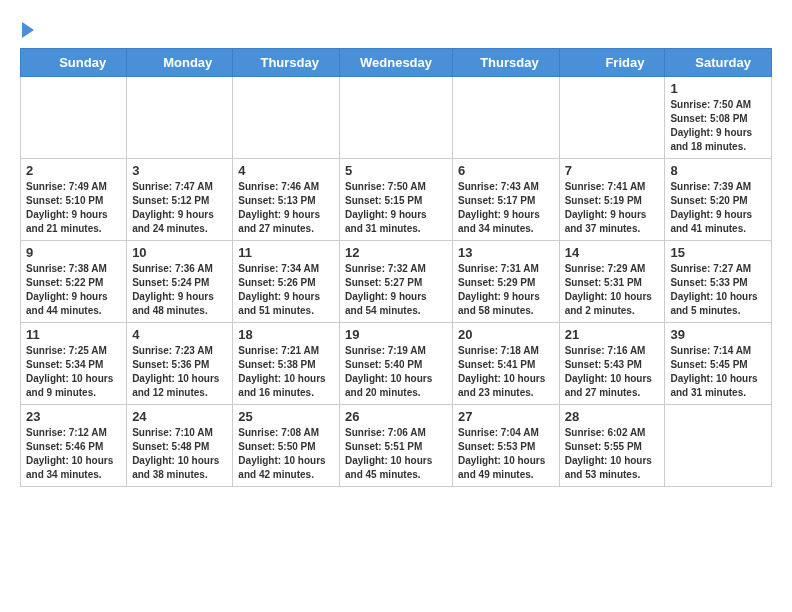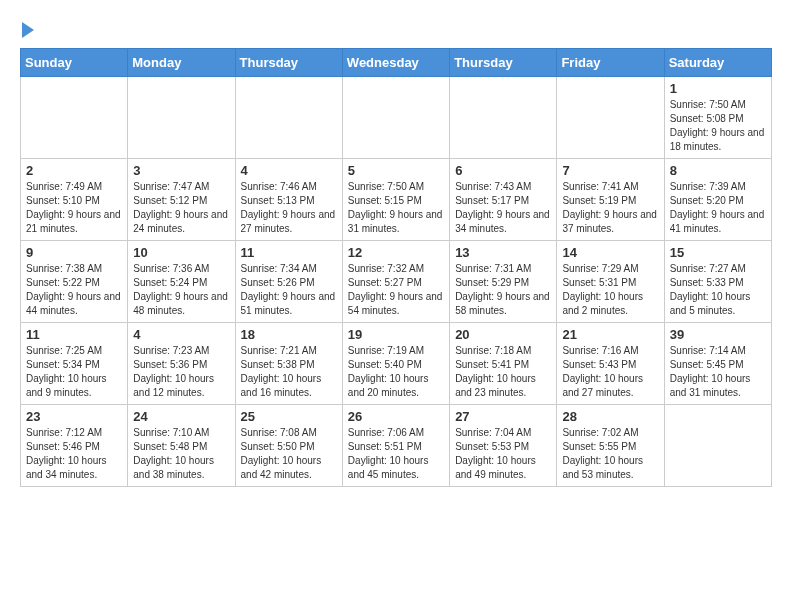--- a/index.html
+++ b/index.html
@@ -53,22 +53,22 @@
     .calendar {
       width: 100%;
       border-collapse: collapse;
       border: 1px solid #ccc;
     }
     .calendar th {
       background-color: #4a90d9;
       color: #fff;
       font-size: 13px;
       font-weight: bold;
-      padding: 6px 4px;
-      text-align: left;
+      padding: 6px 20px;
+      text-align: right;
       border: 1px solid #3a80c9;
     }
     .calendar td {
       vertical-align: top;
       border: 1px solid #ccc;
       padding: 4px 5px;
       width: 107px;
       min-height: 80px;
       font-size: 10px;
       color: #333;
@@ -76,20 +76,21 @@
     .day-num {
       font-size: 13px;
       font-weight: bold;
       margin-bottom: 2px;
       display: block;
     }
     .day-info {
       font-size: 10px;
       line-height: 1.4;
       color: #333;
+      font-weight: bold;
     }
     tr.week-row td {
       height: 78px;
     }
   </style>
 </head>
 <body>
 
 <div class="header">
   <div class="logo">
@@ -294,20 +295,20 @@
 Daylight: 10 hours and 45 minutes.</div>
         </td>
         <td>
           <span class="day-num">27</span>
           <div class="day-info">Sunrise: 7:04 AM
 Sunset: 5:53 PM
 Daylight: 10 hours and 49 minutes.</div>
         </td>
         <td>
           <span class="day-num">28</span>
-          <div class="day-info">Sunrise: 7:02 AM
+          <div class="day-info">Sunrise: 6:02 AM
 Sunset: 5:55 PM
 Daylight: 10 hours and 53 minutes.</div>
         </td>
         <td></td>
       </tr>
     </tbody>
 </table>
 
 </body></html>

